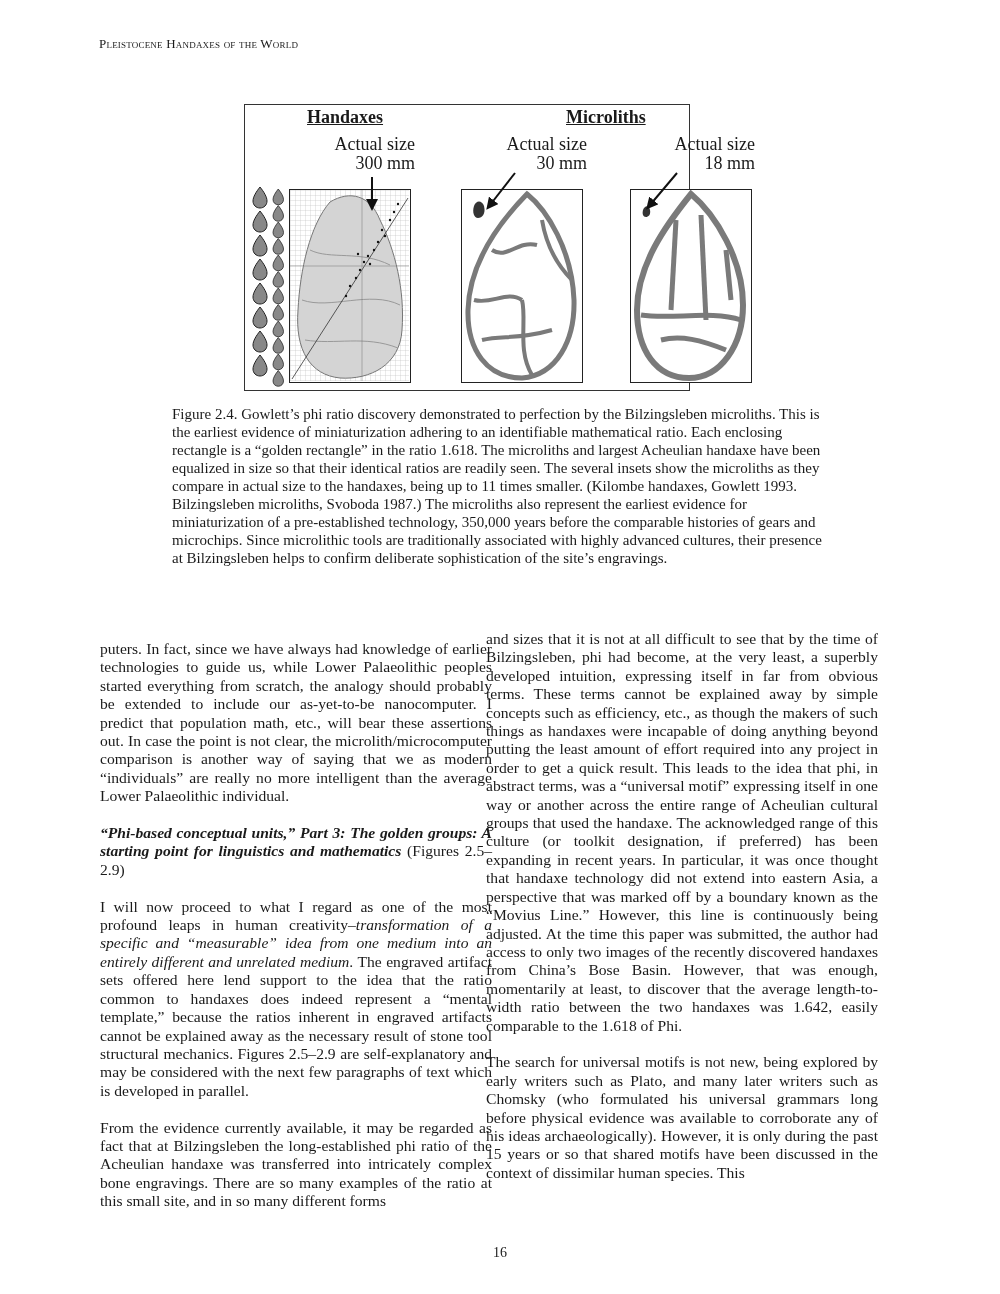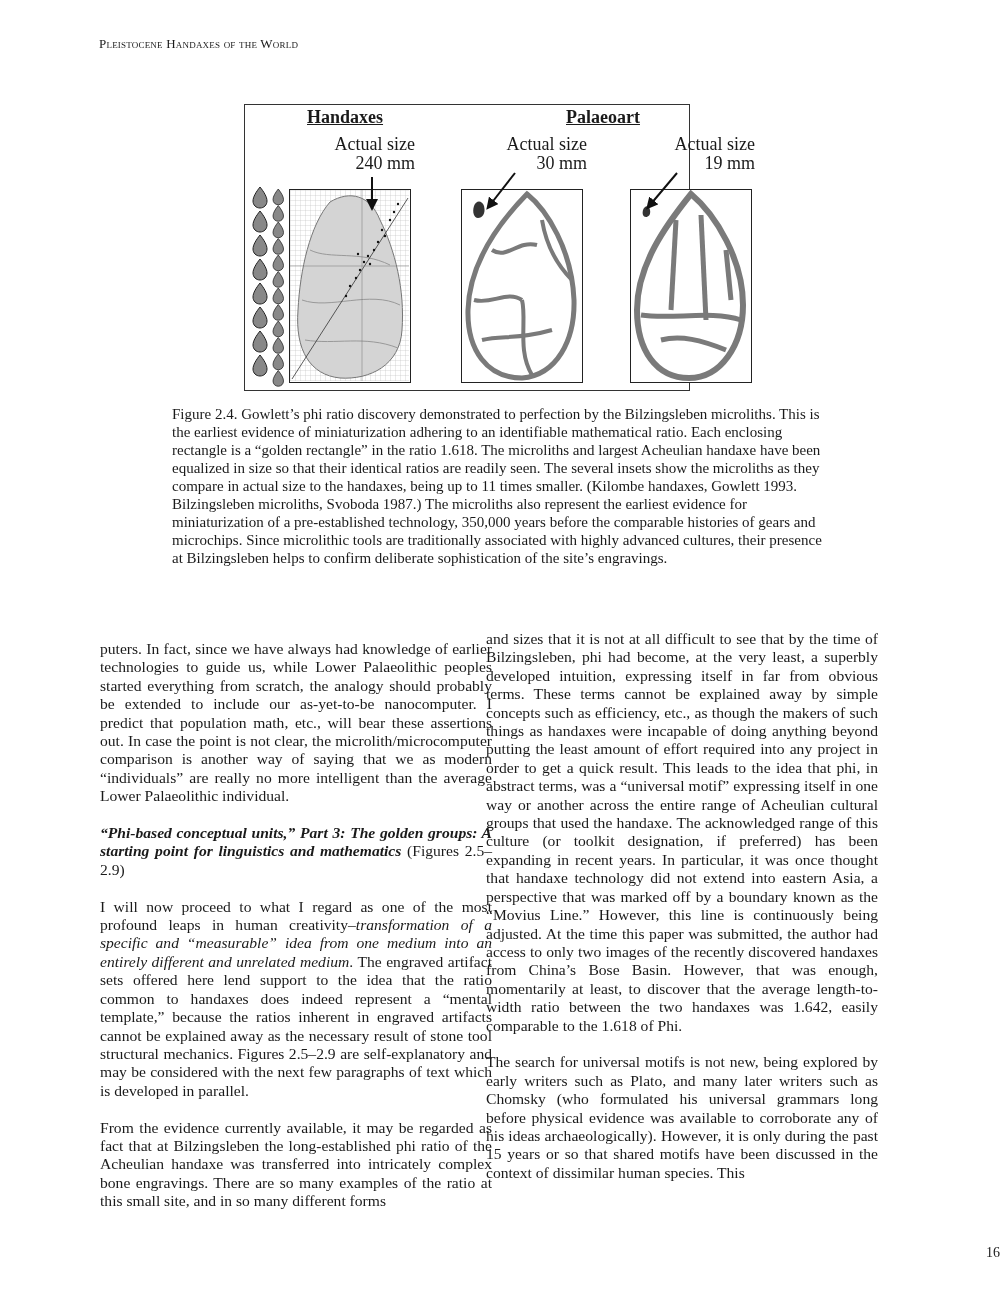--- a/index.html
+++ b/index.html
@@ -10,43 +10,43 @@
   .fig-heading { position: absolute; font-weight: bold; font-size: 18px; text-decoration: underline; }
   .fig-sub { position: absolute; font-size: 18px; text-align: right; line-height: 19px; }
   .panel { position: absolute; border: 1.5px solid #222; box-sizing: border-box; background: #fff; }
   .caption { position: absolute; left: 172px; top: 405px; width: 656px; text-align: left; font-size: 15px; line-height: 18px; }
   .col { position: absolute; top: 630px; width: 392px; font-size: 15.6px; line-height: 18.4px; text-align: justify; }
   .col p { margin: 0 0 18.4px 0; }
   .col-left { left: 100px; margin-top: 10px; }
   .col-right { left: 486px; }
   .subhead { font-weight: bold; font-style: italic; }
   .subhead .plain { font-weight: normal; font-style: normal; }
-  .page-number { position: absolute; left: 0; width: 1000px; top: 1245px; text-align: right; font-size: 14px; }
+  .page-number { position: absolute; left: 0; width: 1000px; top: 1245px; text-align: center; font-size: 14px; }
   svg { display: block; }
 </style>
 </head>
 <body>
 
 <div class="running-head">Pleistocene Handaxes of the World</div>
 
 <div class="figure-box">
   <div class="fig-heading" style="left:62px; top:2px;">Handaxes</div>
-  <div class="fig-heading" style="left:321px; top:2px;">Palaeoart</div>
+  <div class="fig-heading" style="left:321px; top:2px;">Microliths</div>
 
   <div class="fig-sub" style="left:40px; top:30px; width:130px;">
     <div>Actual size</div>
-    <div>240 mm</div>
+    <div>300 mm</div>
   </div>
   <div class="fig-sub" style="left:212px; top:30px; width:130px;">
     <div>Actual size</div>
     <div>30 mm</div>
   </div>
   <div class="fig-sub" style="left:380px; top:30px; width:130px;">
     <div>Actual size</div>
-    <div>19 mm</div>
+    <div>18 mm</div>
   </div>
 
   <svg style="position:absolute; left:6px; top:82px;" width="38" height="200">
     <defs>
       <path id="drop" d="M7 0 C 11 5, 14 10, 14 14 C 14 18, 11 21, 7 21 C 3 21, 0 18, 0 14 C 0 10, 3 5, 7 0 Z"></path>
     </defs>
     <g fill="#888" stroke="#222" stroke-width="1">
       <use href="#drop" x="2" y="0"></use>
         <use href="#drop" x="2" y="24"></use>
         <use href="#drop" x="2" y="48"></use>

